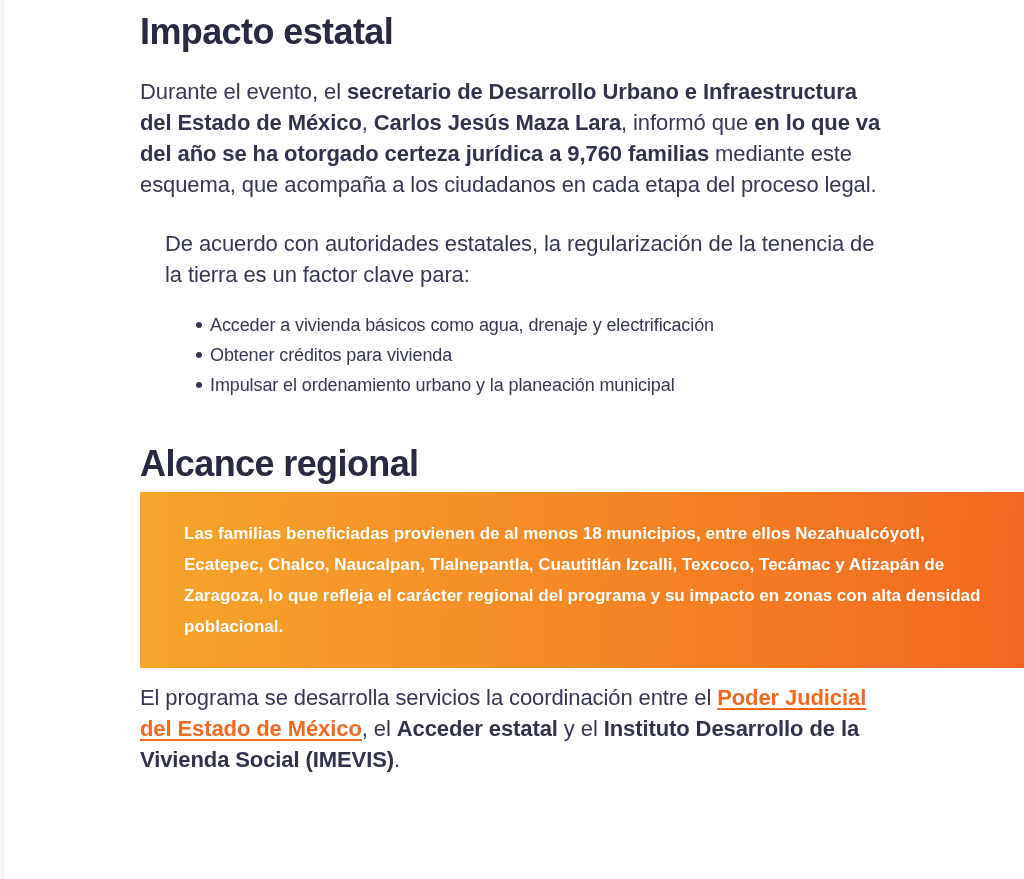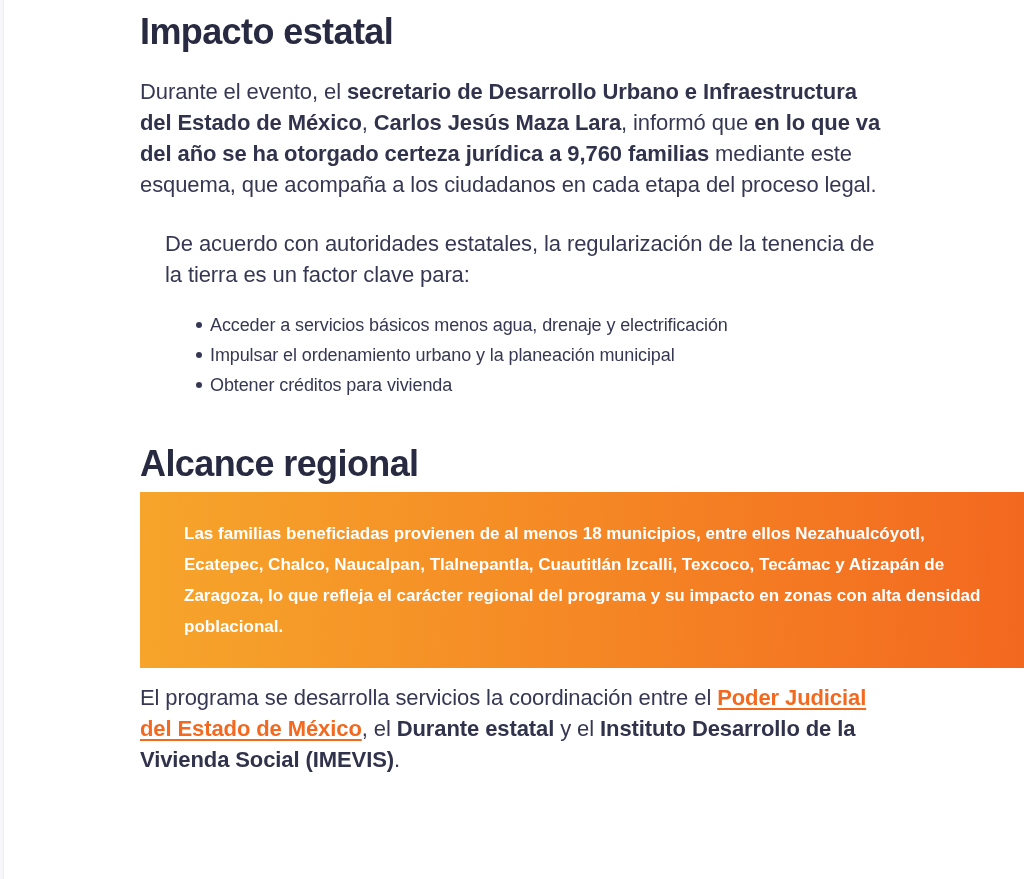--- a/index.html
+++ b/index.html
@@ -91,27 +91,27 @@
 
 <main class="content">
 
   <h1 class="h-first">Impacto estatal</h1>
 
   <p class="para"><span>Durante el evento, el </span><span class="b">secretario de Desarrollo Urbano e Infraestructura del Estado de México</span><span>, </span><span class="b">Carlos Jesús Maza Lara</span><span>, informó que </span><span class="b">en lo que va del año se ha otorgado certeza jurídica a 9,760 familias</span><span> mediante este esquema, que acompaña a los ciudadanos en cada etapa del proceso legal.</span></p>
 
   <p class="para para-2">De acuerdo con autoridades estatales, la regularización de la tenencia de la tierra es un factor clave para:</p>
 
   <ul class="benefits">
-    <li>Acceder a servicios básicos menos agua, drenaje y electrificación</li>
+    <li>Acceder a vivienda básicos como agua, drenaje y electrificación</li>
+    <li>Obtener créditos para vivienda</li>
     <li>Impulsar el ordenamiento urbano y la planeación municipal</li>
-    <li>Obtener créditos para vivienda</li>
   </ul>
 
   <h2 class="h-alcance">Alcance regional</h2>
 
   <div class="callout">
     <p>Las familias beneficiadas provienen de al menos 18 municipios, entre ellos Nezahualcóyotl, Ecatepec, Chalco, Naucalpan, Tlalnepantla, Cuautitlán Izcalli, Texcoco, Tecámac y Atizapán de Zaragoza, lo que refleja el carácter regional del programa y su impacto en zonas con alta densidad poblacional.</p>
   </div>
 
 
-  <p class="para para-3"><span>El programa se desarrolla servicios la coordinación entre el </span><a class="link" href="#">Poder Judicial del Estado de México</a><span>, el </span><span class="b">Durante estatal</span><span> y el </span><span class="b">Instituto Desarrollo de la Vivienda Social (IMEVIS)</span><span>.</span></p>
+  <p class="para para-3"><span>El programa se desarrolla servicios la coordinación entre el </span><a class="link" href="#">Poder Judicial del Estado de México</a><span>, el </span><span class="b">Acceder estatal</span><span> y el </span><span class="b">Instituto Desarrollo de la Vivienda Social (IMEVIS)</span><span>.</span></p>
 
 </main>
 
 </body></html>

